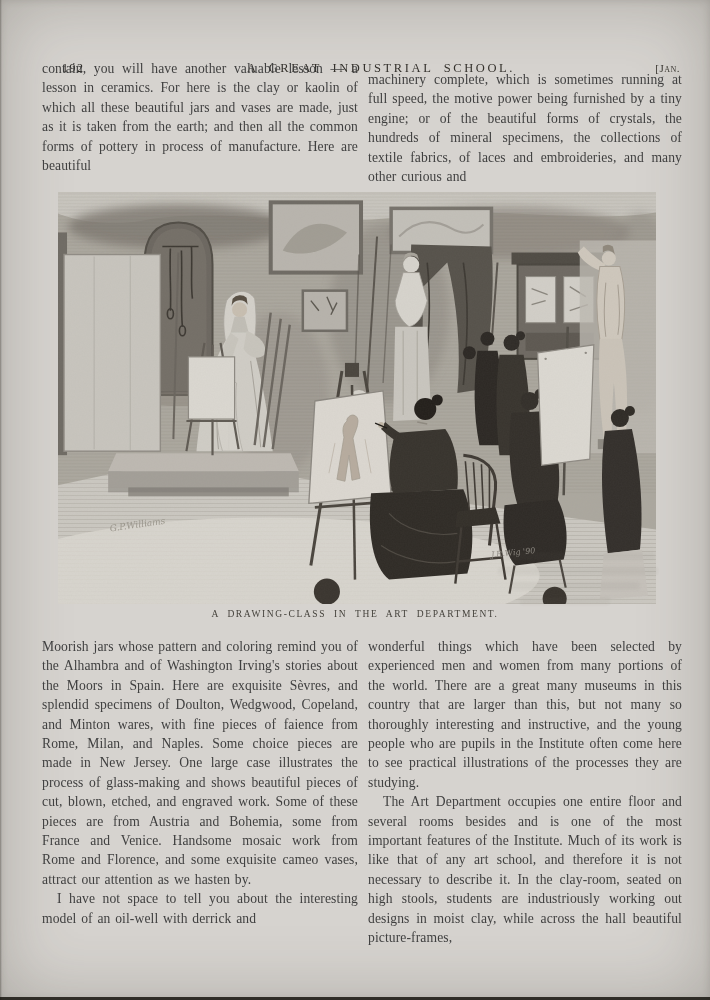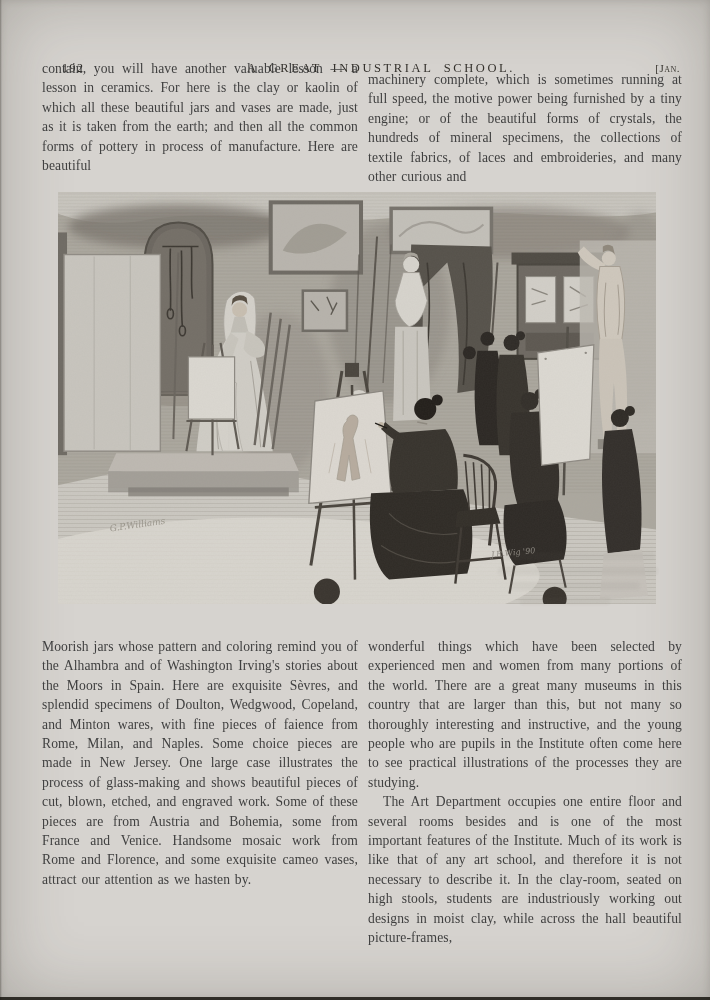--- a/index.html
+++ b/index.html
@@ -258,23 +258,25 @@
         <path d="M402,334 L396,390 M437,330 L446,386 M399,368 L442,364" stroke-width="2.4"></path>
       </g>
 
       <text x="52" y="338" font-size="9" font-style="italic" fill="#9a968c" transform="rotate(-8 52 338)" font-family="DejaVu Serif, serif">G.P.Williams</text>
       <text x="432" y="364" font-size="8" font-style="italic" fill="#8d8981" transform="rotate(-6 432 364)" font-family="DejaVu Serif, serif">J.R.Wig '90</text>
 
       <rect width="596" height="410" filter="url(#grain)" opacity=".5"></rect>
     </svg>
   </figure>
 
+  <div class="caption">A DRAWING-CLASS IN THE ART DEPARTMENT.</div>
 
   <div class="col col-bl">
     <p>Moorish jars whose pattern and coloring remind you of the Alhambra and of Washington Irving's stories about the Moors in Spain.   Here are exquisite Sèvres, and splendid specimens of Doulton, Wedgwood, Copeland, and Minton wares, with fine pieces of faience from Rome, Milan, and Naples.   Some choice pieces are made in New Jersey.   One large case illustrates the process of glass-making and shows beautiful pieces of cut, blown, etched, and engraved work. Some of these pieces are from Austria and Bohemia, some from France and Venice.   Handsome mosaic work from Rome and Florence, and some exquisite cameo vases, attract our attention as we hasten by.</p>
+    <p class="indent">I have not space to tell you about the interesting model of an oil-well with derrick and</p>
   </div>
 
   <div class="col col-br">
     <p>wonderful things which have been selected by experienced men and women from many portions of the world.   There are a great many museums in this country that are larger than this, but not many so thoroughly interesting and instructive, and the young people who are pupils in the Institute often come here to see practical illustrations of the processes they are studying.</p>
     <p class="indent">The Art Department occupies one entire floor and several rooms besides and is one of the most important features of the Institute.   Much of its work is like that of any art school, and therefore it is not necessary to describe it.   In the clay-room, seated on high stools, students are industriously working out designs in moist clay, while across the hall beautiful picture-frames,</p>
   </div>
 
   <div class="ghost g1"></div>
   <div class="ghost g2"></div>
   <div class="ghost g3"></div>

